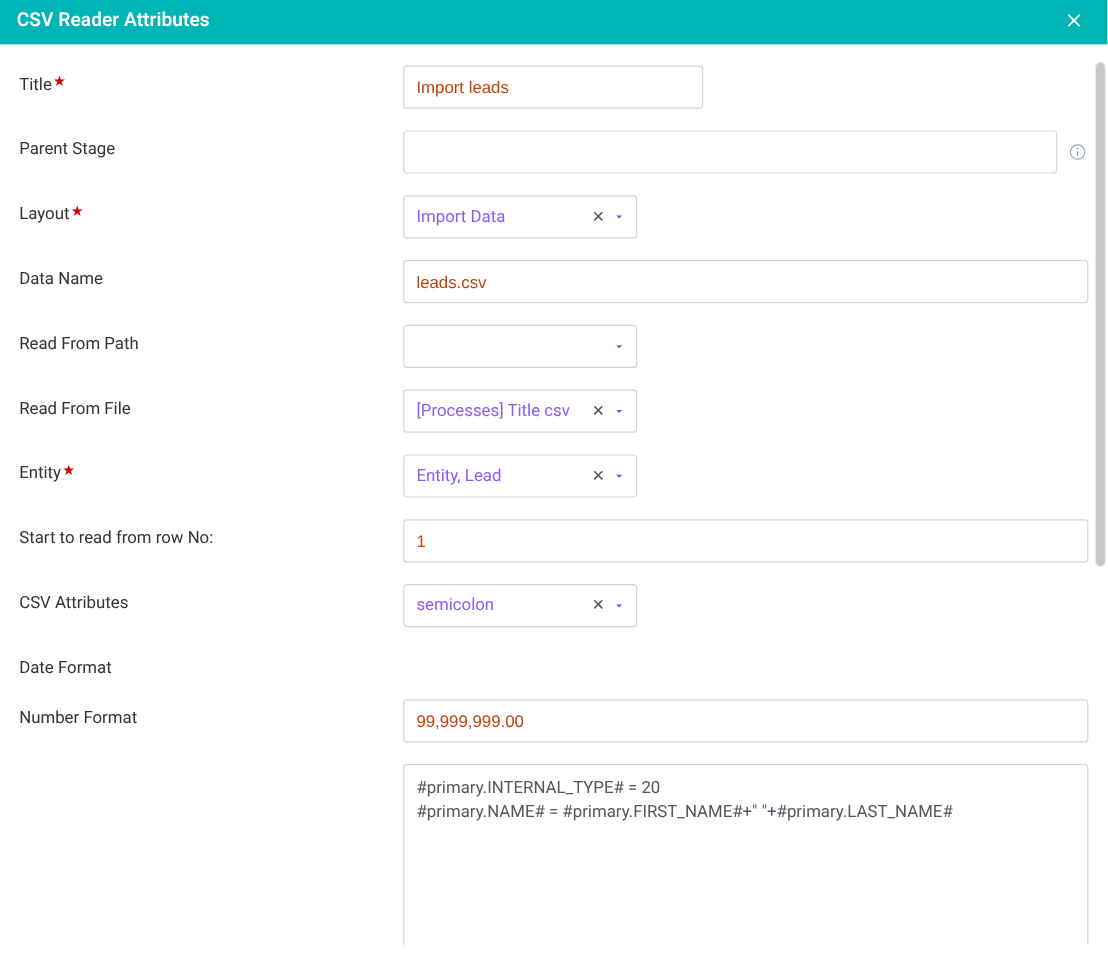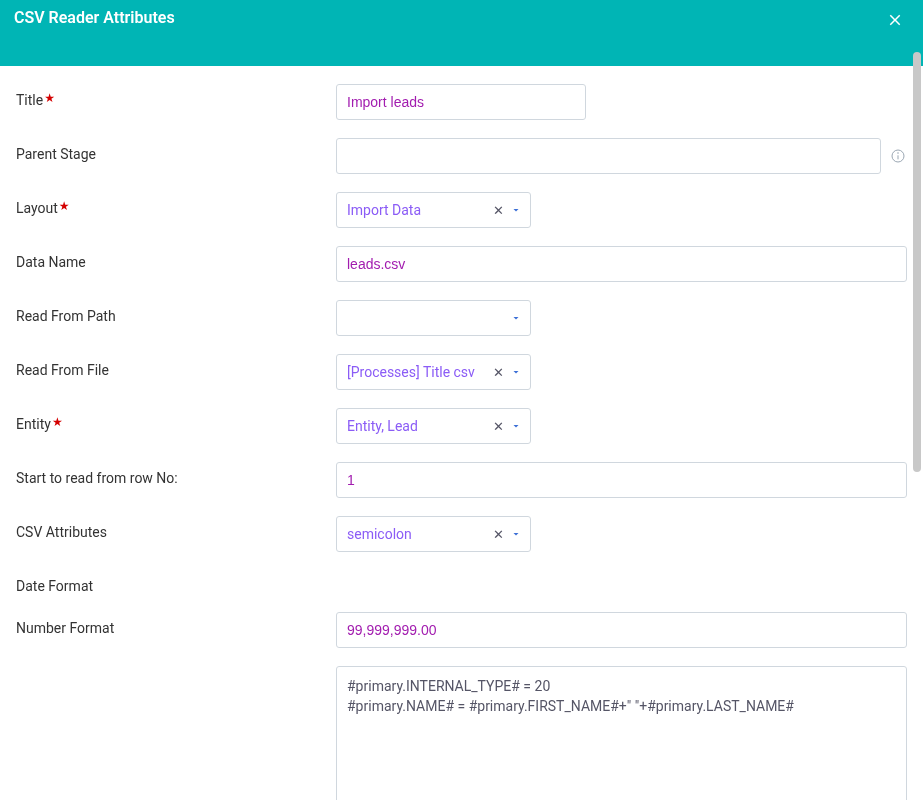--- a/index.html
+++ b/index.html
@@ -10,24 +10,24 @@
     background: #fff;
     width: 923px;
     height: 800px;
     overflow: hidden;
     position: relative;
   }
   .header {
     background: #00b5b5;
     color: #fff;
     display: flex;
-    align-items: flex-start;
+    align-items: center;
     justify-content: space-between;
     padding: 8px 16px 12px 14px;
-    height: 66px;
+    height: 37px;
   }
   .header-title {
     font-weight: 600;
     font-size: 16px;
   }
   .close-btn {
     cursor: pointer;
     width: 24px;
     height: 24px;
     display: flex;
@@ -65,21 +65,21 @@
     top: -3px;
     left: 1px;
   }
   .input-text {
     width: 100%;
     height: 36px;
     border: 1px solid #d0d7de;
     border-radius: 3px;
     padding: 0 10px;
     font-size: 14px;
-    color: #a21caf;
+    color: #c2410c;
     background: #fff;
   }
   .input-narrow { max-width: 250px; }
   .select-box {
     display: flex;
     align-items: center;
     justify-content: space-between;
     height: 36px;
     border: 1px solid #d0d7de;
     border-radius: 3px;

